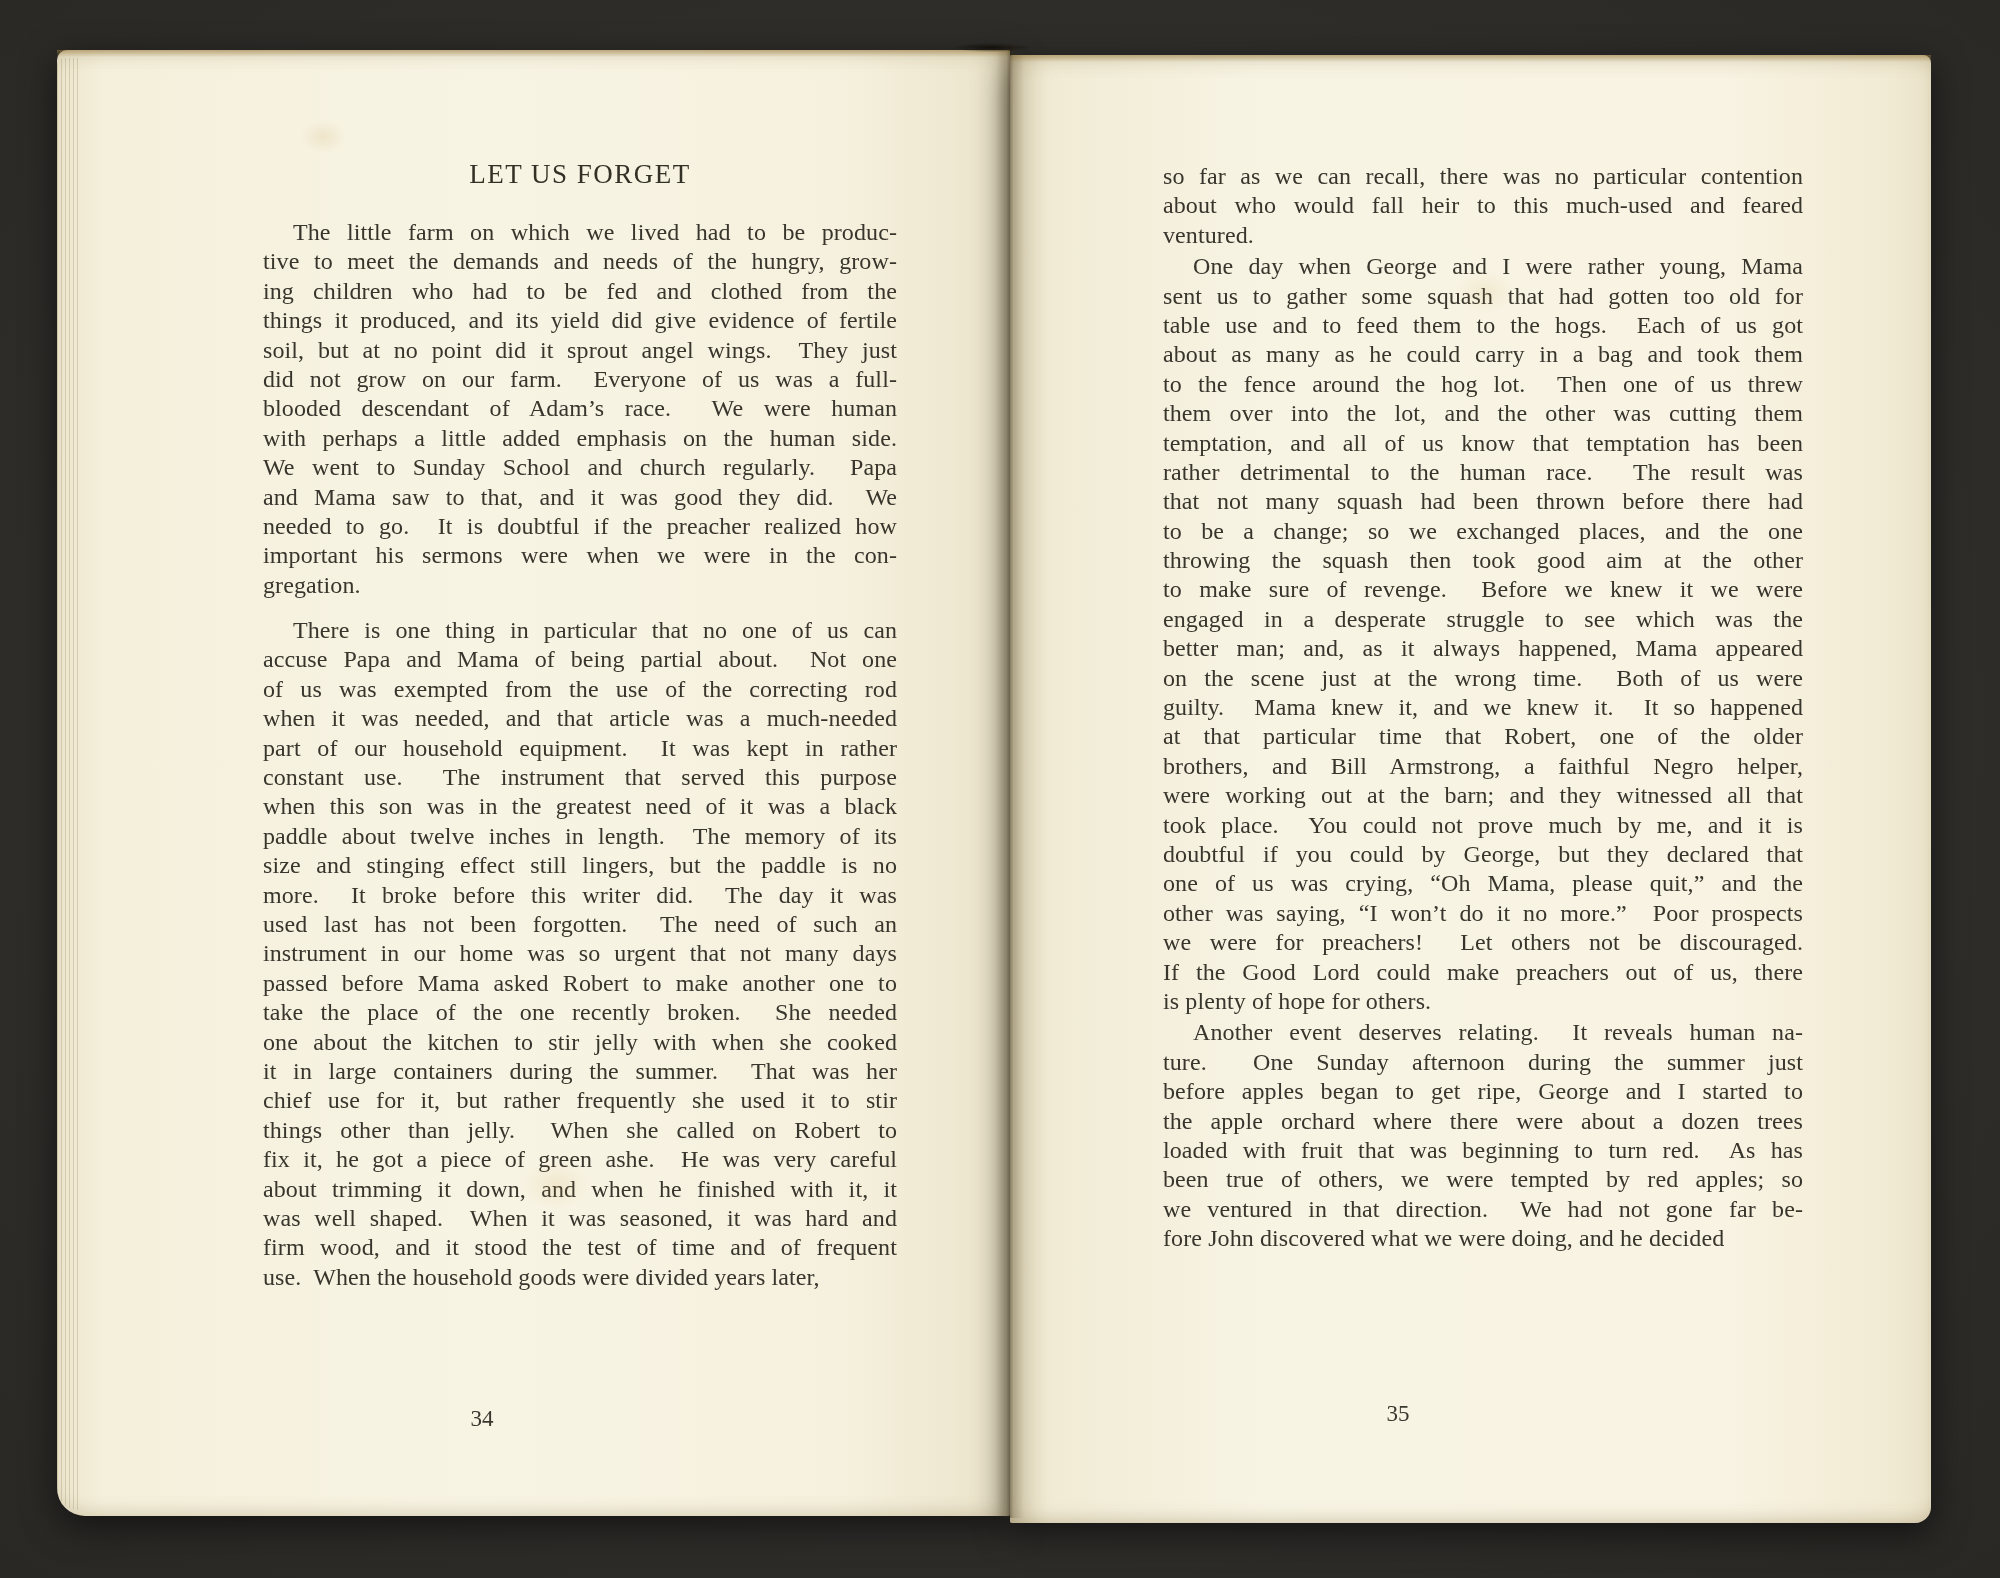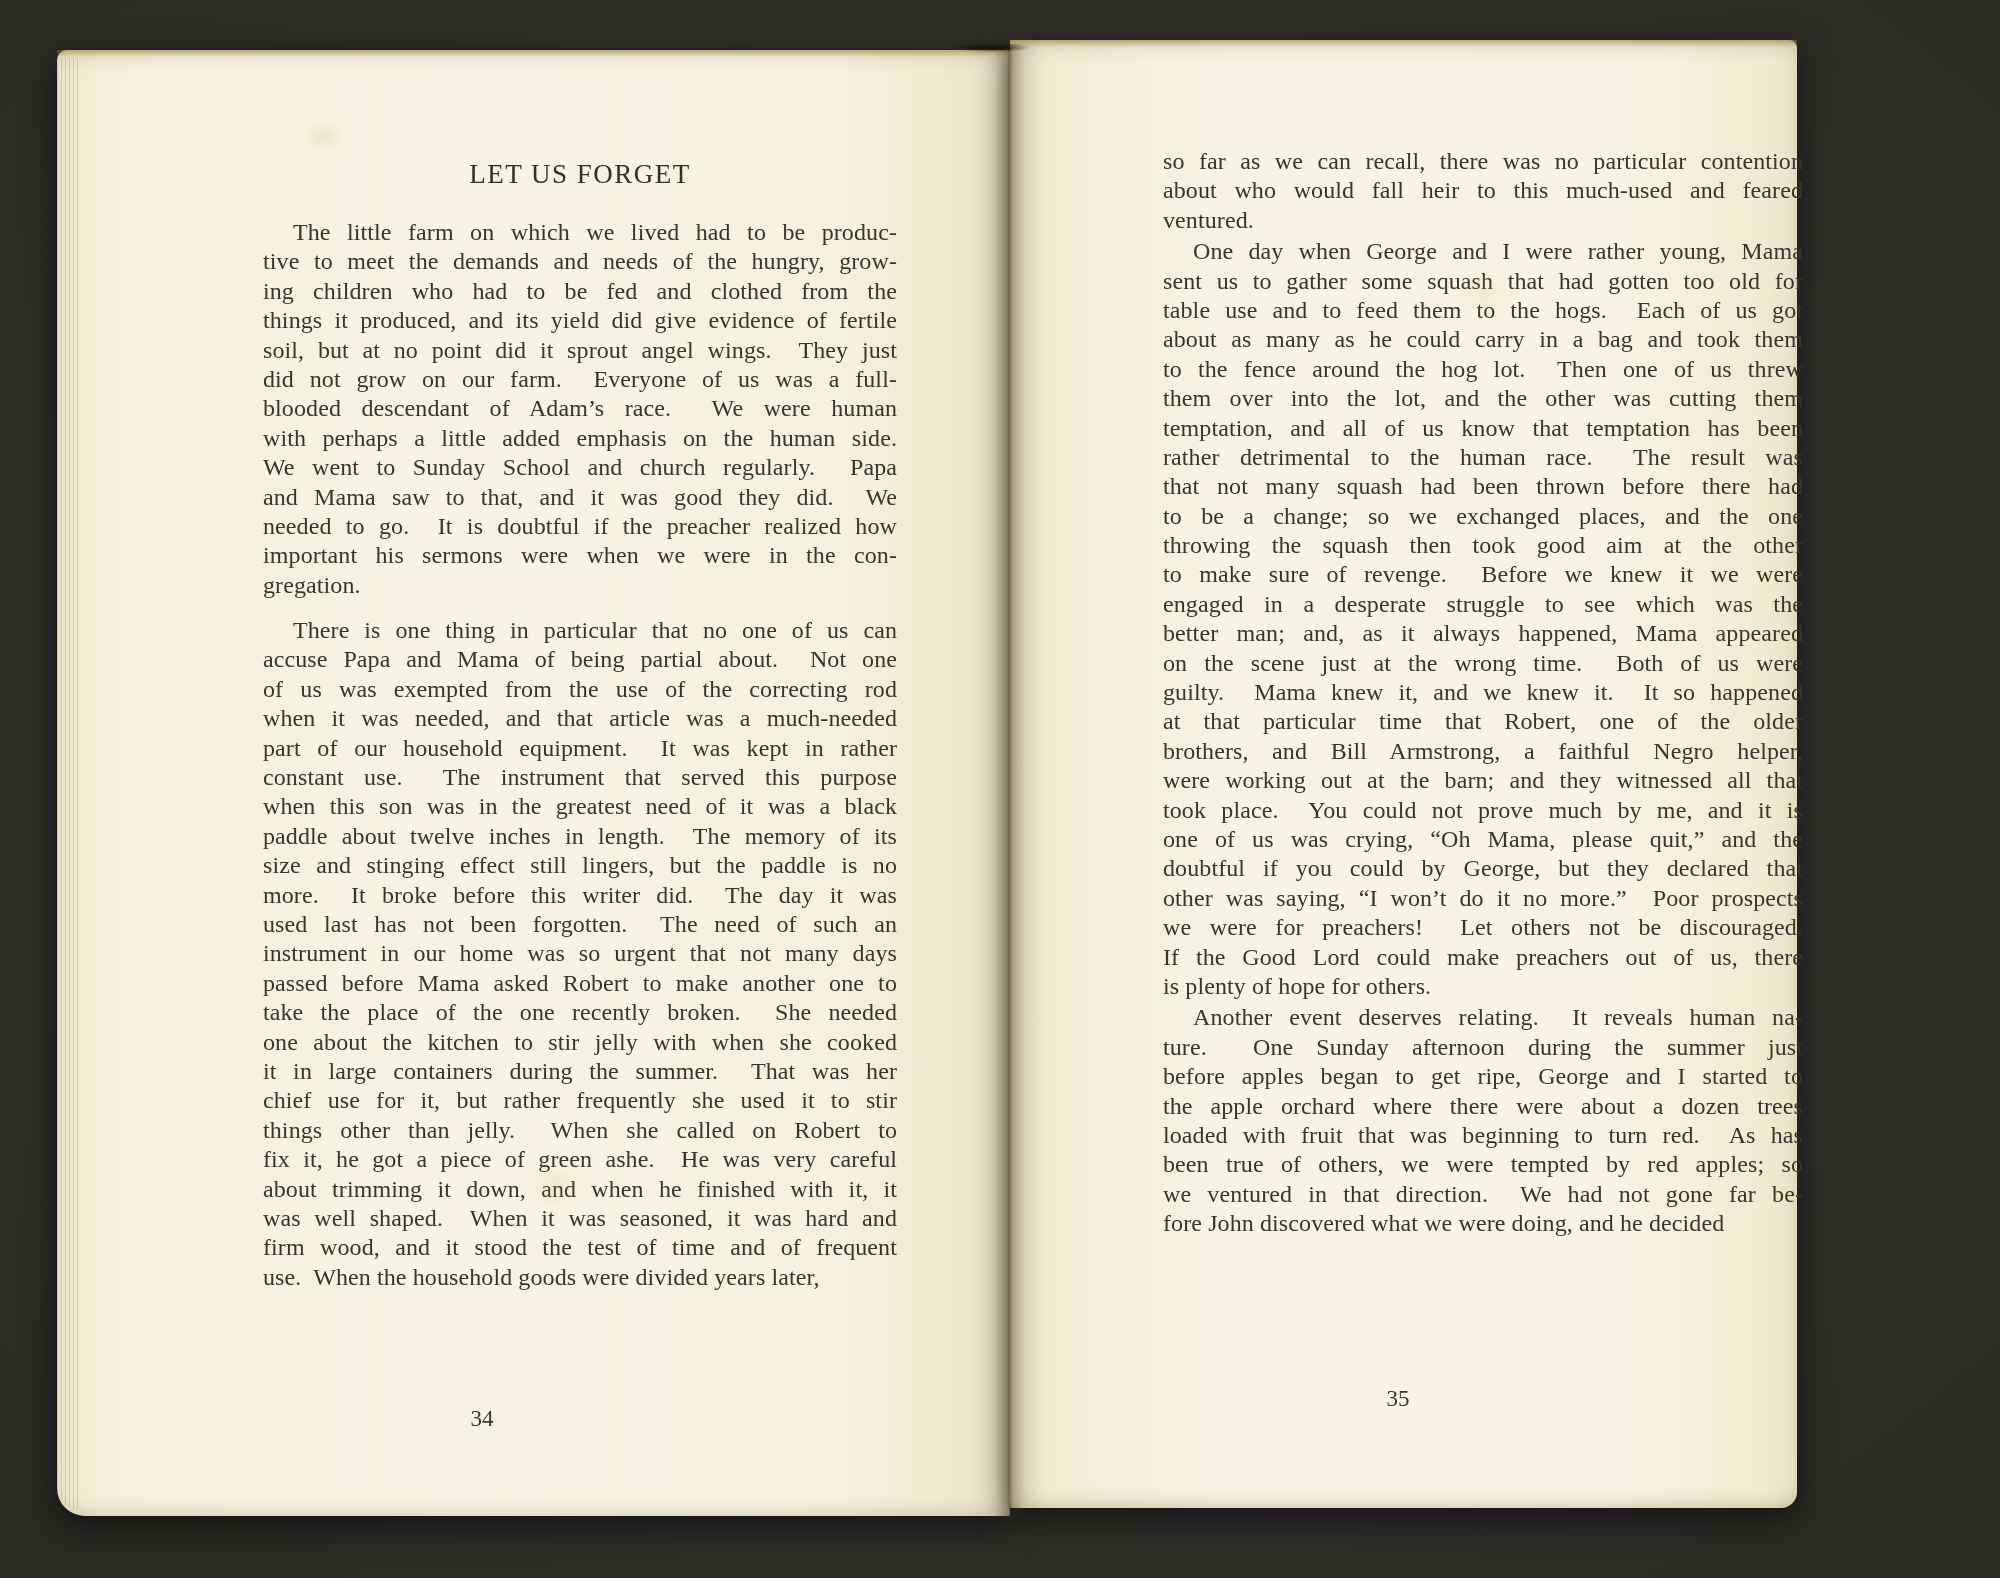--- a/index.html
+++ b/index.html
@@ -9,21 +9,21 @@
     font-family:"Liberation Serif","DejaVu Serif",serif;
   }
   .page{position:absolute;box-sizing:border-box;}
   .page-left{
     left:57px;top:50px;width:953px;height:1466px;
     background:linear-gradient(to right,#ece5cd 0%,#f5f0dc 5%,#f8f4e4 45%,#f6f1de 82%,#ece5cd 98%,#e2dabe 100%);
     border-radius:10px 2px 2px 28px;
     box-shadow:0 10px 34px rgba(0,0,0,.55), inset -20px 0 30px -14px rgba(110,92,55,.38), inset 0 16px 20px -14px rgba(150,128,80,.28), inset 0 -14px 18px -12px rgba(150,128,80,.22);
   }
   .page-right{
-    left:1010px;top:40px;width:787px;height:1468px;
+    left:1010px;top:55px;width:921px;height:1468px;
     background:linear-gradient(to right,#e6dec2 0%,#f1ebd5 4%,#f8f4e4 28%,#f8f3e2 78%,#f1ead3 96%,#e9e1c8 100%);
     border-radius:2px 8px 16px 2px;
     box-shadow:0 10px 34px rgba(0,0,0,.55), inset 22px 0 32px -14px rgba(105,88,52,.42), inset 0 16px 20px -14px rgba(150,128,80,.28), inset -4px -12px 16px -10px rgba(150,128,80,.26);
   }
   .edge-stripes{
     position:absolute;left:0;top:8px;bottom:6px;width:22px;border-radius:10px 0 0 28px;
     background:repeating-linear-gradient(90deg, rgba(145,125,85,.28) 0 1px, rgba(255,255,248,0) 1px 4px);
   }
   .top-edge{
     position:absolute;top:0;left:0;right:0;height:7px;
@@ -143,22 +143,22 @@
             <div class="tline">throwing the squash then took good aim at the other</div>
             <div class="tline">to make sure of revenge.  Before we knew it we were</div>
             <div class="tline">engaged in a desperate struggle to see which was the</div>
             <div class="tline">better man; and, as it always happened, Mama appeared</div>
             <div class="tline">on the scene just at the wrong time.  Both of us were</div>
             <div class="tline">guilty.  Mama knew it, and we knew it.  It so happened</div>
             <div class="tline">at that particular time that Robert, one of the older</div>
             <div class="tline">brothers, and Bill Armstrong, a faithful Negro helper,</div>
             <div class="tline">were working out at the barn; and they witnessed all that</div>
             <div class="tline">took place.  You could not prove much by me, and it is</div>
+            <div class="tline">doubtful if you could by George, but they declared that</div>
             <div class="tline">one of us was crying, “Oh Mama, please quit,” and the</div>
-            <div class="tline">doubtful if you could by George, but they declared that</div>
             <div class="tline">other was saying, “I won’t do it no more.”  Poor prospects</div>
             <div class="tline">we were for preachers!  Let others not be discouraged.</div>
             <div class="tline">If the Good Lord could make preachers out of us, there</div>
             <div class="tline last">is plenty of hope for others.</div>
           </div>
           <div class="para">
             <div class="tline first">Another event deserves relating.  It reveals human na-</div>
             <div class="tline">ture.  One Sunday afternoon during the summer just</div>
             <div class="tline">before apples began to get ripe, George and I started to</div>
             <div class="tline">the apple orchard where there were about a dozen trees</div>

